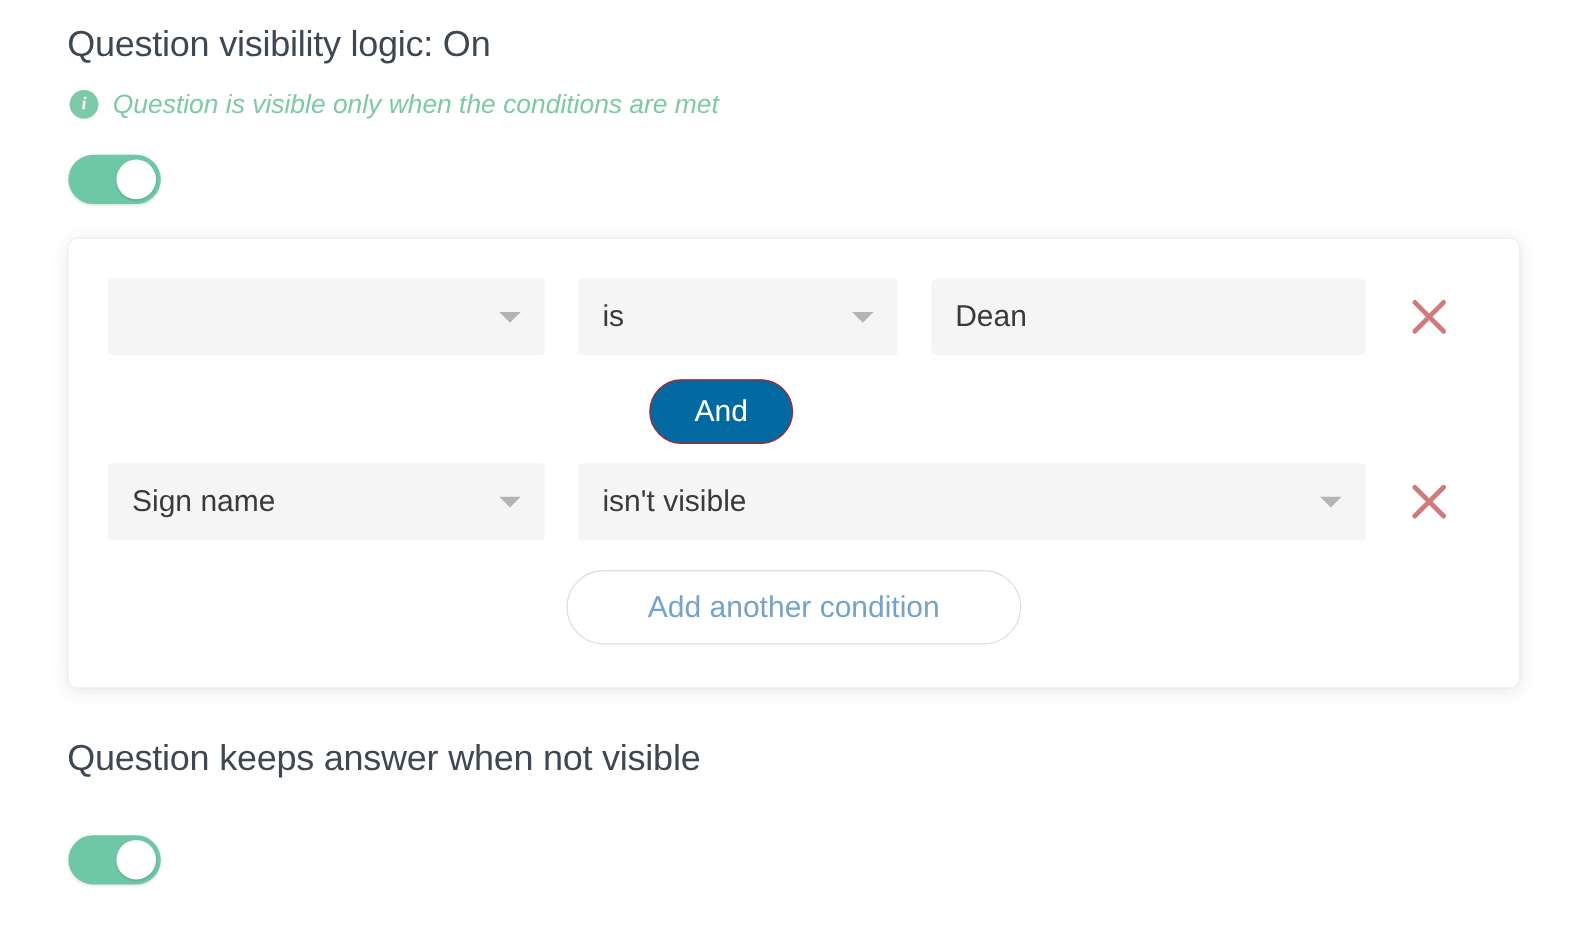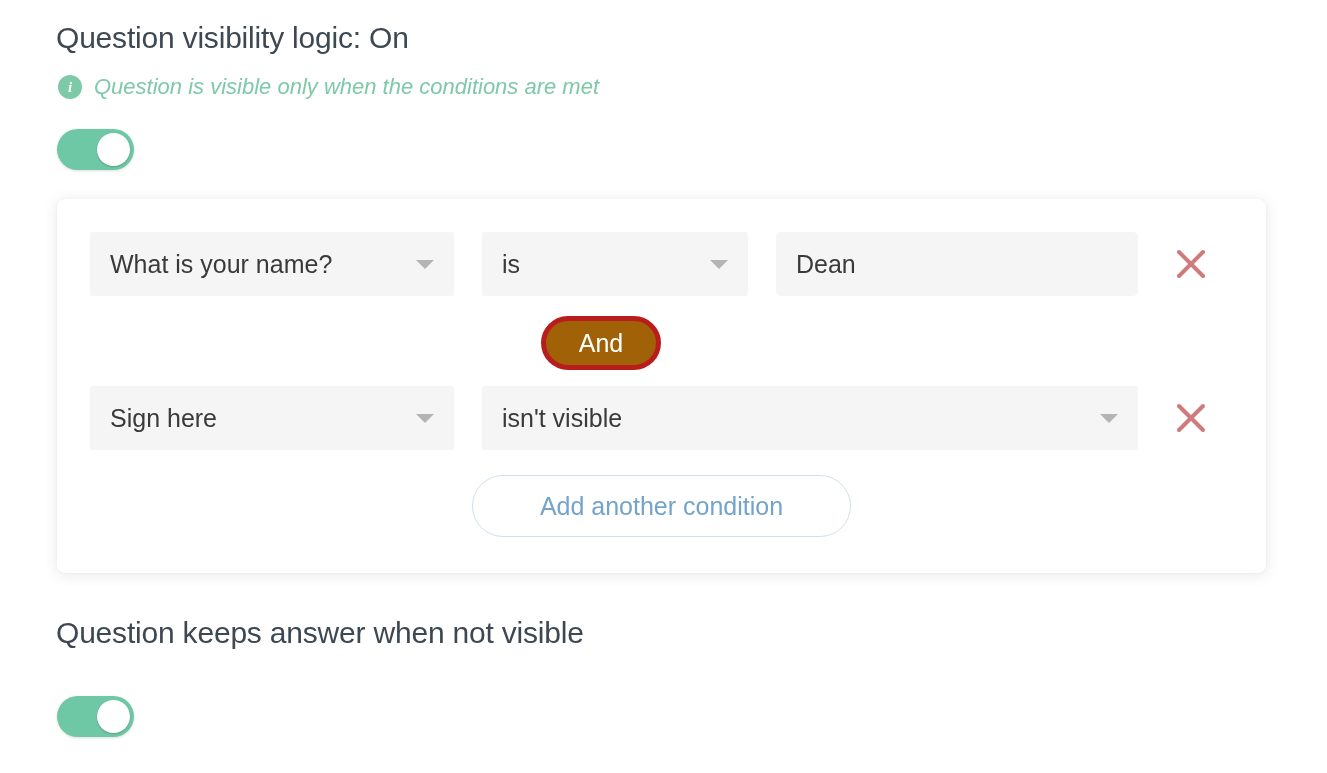--- a/index.html
+++ b/index.html
@@ -157,23 +157,23 @@
     border-radius: 27px;
     display: flex;
     align-items: center;
     justify-content: center;
     font-size: 25px;
     cursor: pointer;
     user-select: none;
   }
   .pill.solid {
     width: 120px;
-    background: #a16207;
+    background: #0369a1;
     color: #ffffff;
-    border: 5px solid #b91c1c;
+    border: 1px solid #b91c1c;
   }
   .pill.outline {
     width: 106px;
     background: #ffffff;
     color: #74a3cb;
     border: 1px solid #cfe0ef;
   }
 
   
   .add-btn {
@@ -210,21 +210,20 @@
   </div>
 
   <div class="toggle" id="vis-toggle">
     <span class="knob"></span>
   </div>
 
   <div class="card">
 
     <div class="cond-row" id="row-1">
       <div class="field" id="f-question">
-        <span class="value">What is your name?</span>
         <span class="caret"></span>
       </div>
 
       <div class="field" id="f-operator">
         <span class="value">is</span>
         <span class="caret"></span>
       </div>
 
       <div class="field textinput" id="f-value">
         <span class="value">Dean</span>
@@ -237,21 +236,21 @@
         </svg>
       </div>
     </div>
 
     <div class="andor">
       <div class="pill solid">And</div>
     </div>
 
     <div class="cond-row" id="row-2">
       <div class="field" id="f-question2">
-        <span class="value">Sign here</span>
+        <span class="value">Sign name</span>
         <span class="caret"></span>
       </div>
 
       <div class="field" id="f-operator2">
         <span class="value">isn't visible</span>
         <span class="caret"></span>
       </div>
 
       <div class="remove-btn">
         <svg width="34" height="34" viewBox="0 0 34 34">

